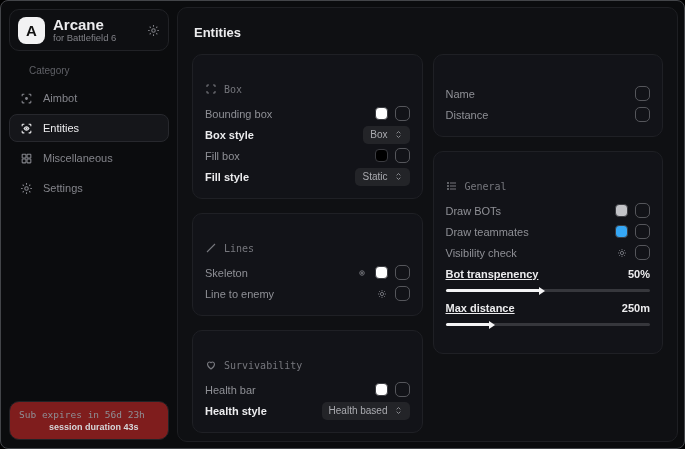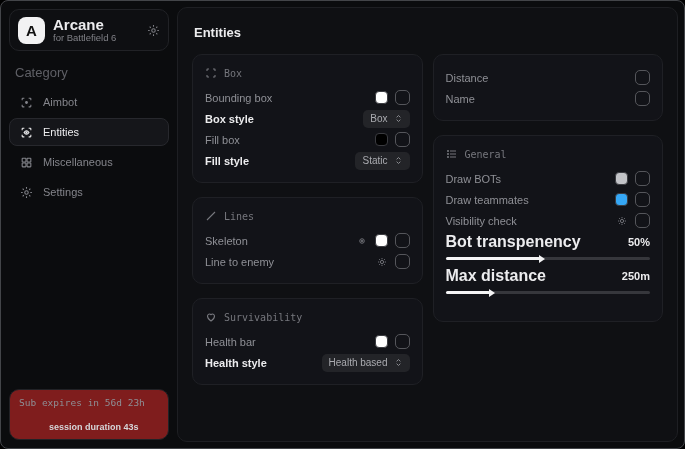--- a/index.html
+++ b/index.html
@@ -36,22 +36,22 @@
     color:#111;
     font-weight:bold; font-size:15px;
     display:flex; align-items:center; justify-content:center;
   }
   .brand-text { flex:1; line-height:1.15; }
   .brand-name { color:#ececee; font-size:15px; font-weight:bold; }
   .brand-sub { color:#808187; font-size:9.5px; }
   .brand-gear { color:#7c7d83; display:flex; }
 
   .category-label {
-    color:#5f6066; font-size:13px;
-    margin:14px 0 8px 6px;
+    color:#5f6066; font-size:10px;
+    margin:14px 0 8px 20px;
   }
   .nav { display:flex; flex-direction:column; gap:2px; }
   .nav-item {
     display:flex; align-items:center; gap:10px;
     height:28px; padding:0 10px;
     border:1px solid transparent;
     border-radius:8px;
     color:#84858b; font-size:11px;
     cursor:pointer;
   }
@@ -64,41 +64,41 @@
   .nav-item.selected .nicon { color:#ededef; }
 
   .sidebar-footer {
     margin-top:auto;
     border:1px solid #212226;
     border-radius:10px;
     background:#7f1d1d;
     padding:7px 9px;
   }
   .sub-line { font-family:"DejaVu Sans Mono", monospace; color:#8e8f95; font-size:9.5px; }
-  .sess-line { color:#d6d6d9; font-size:9px; font-weight:bold; margin-top:14px;padding-left:30px; }
+  .sess-line { color:#d6d6d9; font-size:9px; font-weight:bold; margin-top:2px;padding-left:30px; }
 
   
   .main {
     flex:1;
     margin:6px 6px 6px 0;
     background:#0f1013;
     border:1px solid #1e1f23;
     border-radius:10px;
     padding:13px 14px;
     overflow:hidden;
   }
   .page-title { color:#ececee; font-size:13px; font-weight:bold; margin:4px 0 14px 2px; }
   .columns { display:flex; gap:10px; align-items:flex-start; }
   .col { flex:1; display:flex; flex-direction:column; gap:14px; }
 
   .card {
     background:#121318;
     border:1px solid #1f2025;
     border-radius:10px;
-    padding:12px 12px 11px 12px;
+    padding:28px 12px 11px 12px;
   }
   .card-header {
     display:flex; align-items:center; gap:7px;
     color:#76777d;
     font-family:"DejaVu Sans Mono", monospace;
     font-size:10px;
     margin-bottom:8px;
   }
   .card-header .hicon { display:flex; color:#76777d; }
 
@@ -125,21 +125,21 @@
     border-radius:5px;
     display:flex; align-items:center; gap:6px;
     padding:0 7px;
     color:#aaabb0; font-size:10px;
     cursor:pointer;
   }
   .pill .picon { display:flex; color:#8b8c91; }
 
   .slider-block { margin-top:1px; margin-bottom:6px; }
   .slider-row { height:20px; display:flex; align-items:center; }
-  .slider-row .lbl { color:#ececee; font-size:16px; font-weight:bold; }
+  .slider-row .lbl { color:#ececee; font-size:11px; font-weight:bold;text-decoration:underline; }
   .slider-row .val { margin-left:auto; color:#ececee; font-size:11px; font-weight:bold; }
   .track {
     position:relative;
     height:3px; border-radius:2px;
     background:#36373c;
     margin-top:5px;
     cursor:pointer;
   }
   .fill {
     position:absolute; left:0; top:0; bottom:0;
@@ -349,27 +349,27 @@
             </span>
           </div>
         </div>
 
       </div>
 
       <div class="col">
 
         <div class="card">
           <div class="row">
+            <span class="lbl">Name</span>
+            <span class="controls">
+              <span class="checkbox"></span>
+            </span>
+          </div>
+          <div class="row">
             <span class="lbl">Distance</span>
-            <span class="controls">
-              <span class="checkbox"></span>
-            </span>
-          </div>
-          <div class="row">
-            <span class="lbl">Name</span>
             <span class="controls">
               <span class="checkbox"></span>
             </span>
           </div>
         </div>
 
         <div class="card">
           <div class="card-header">
             <span class="hicon">
               <svg width="12" height="12" viewBox="0 0 24 24" fill="none" stroke="currentColor" stroke-width="2.2">

